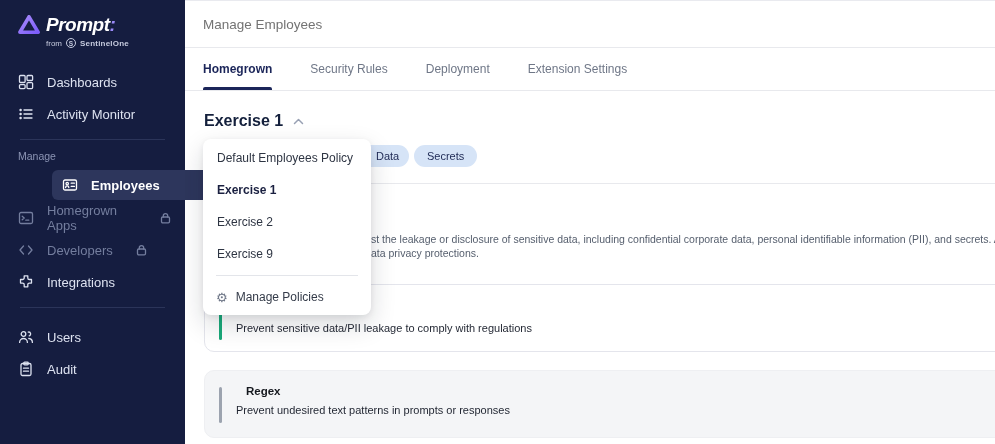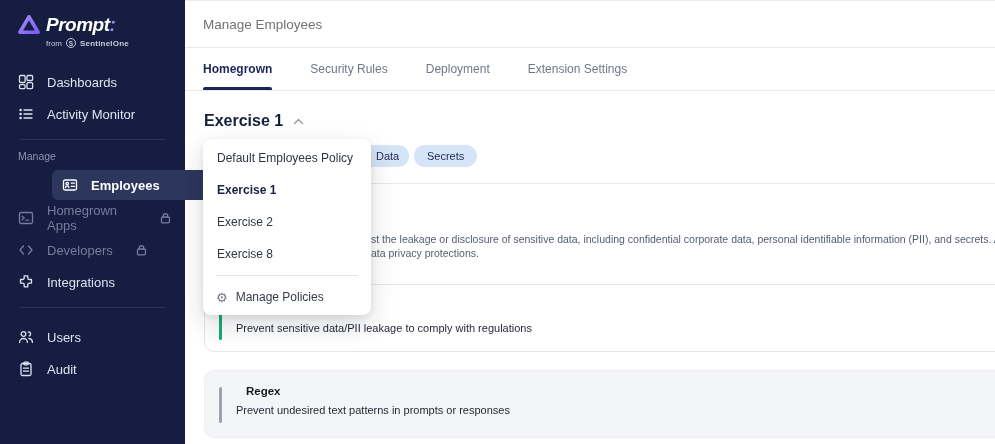--- a/index.html
+++ b/index.html
@@ -308,21 +308,21 @@
     <div class="dd-item">
         <span>Default Employees Policy</span>
       </div>
     <div class="dd-item selected">
         <span>Exercise 1</span>
       </div>
     <div class="dd-item">
         <span>Exercise 2</span>
       </div>
     <div class="dd-item">
-        <span>Exercise 8</span>
+        <span>Exercise 9</span>
       </div>
     <div class="dd-divider"></div>
     <div class="dd-footer">
       <span class="gear">⚙</span>
       <span>Manage Policies</span>
     </div>
   </div>
 </main>
 
 </body></html>

